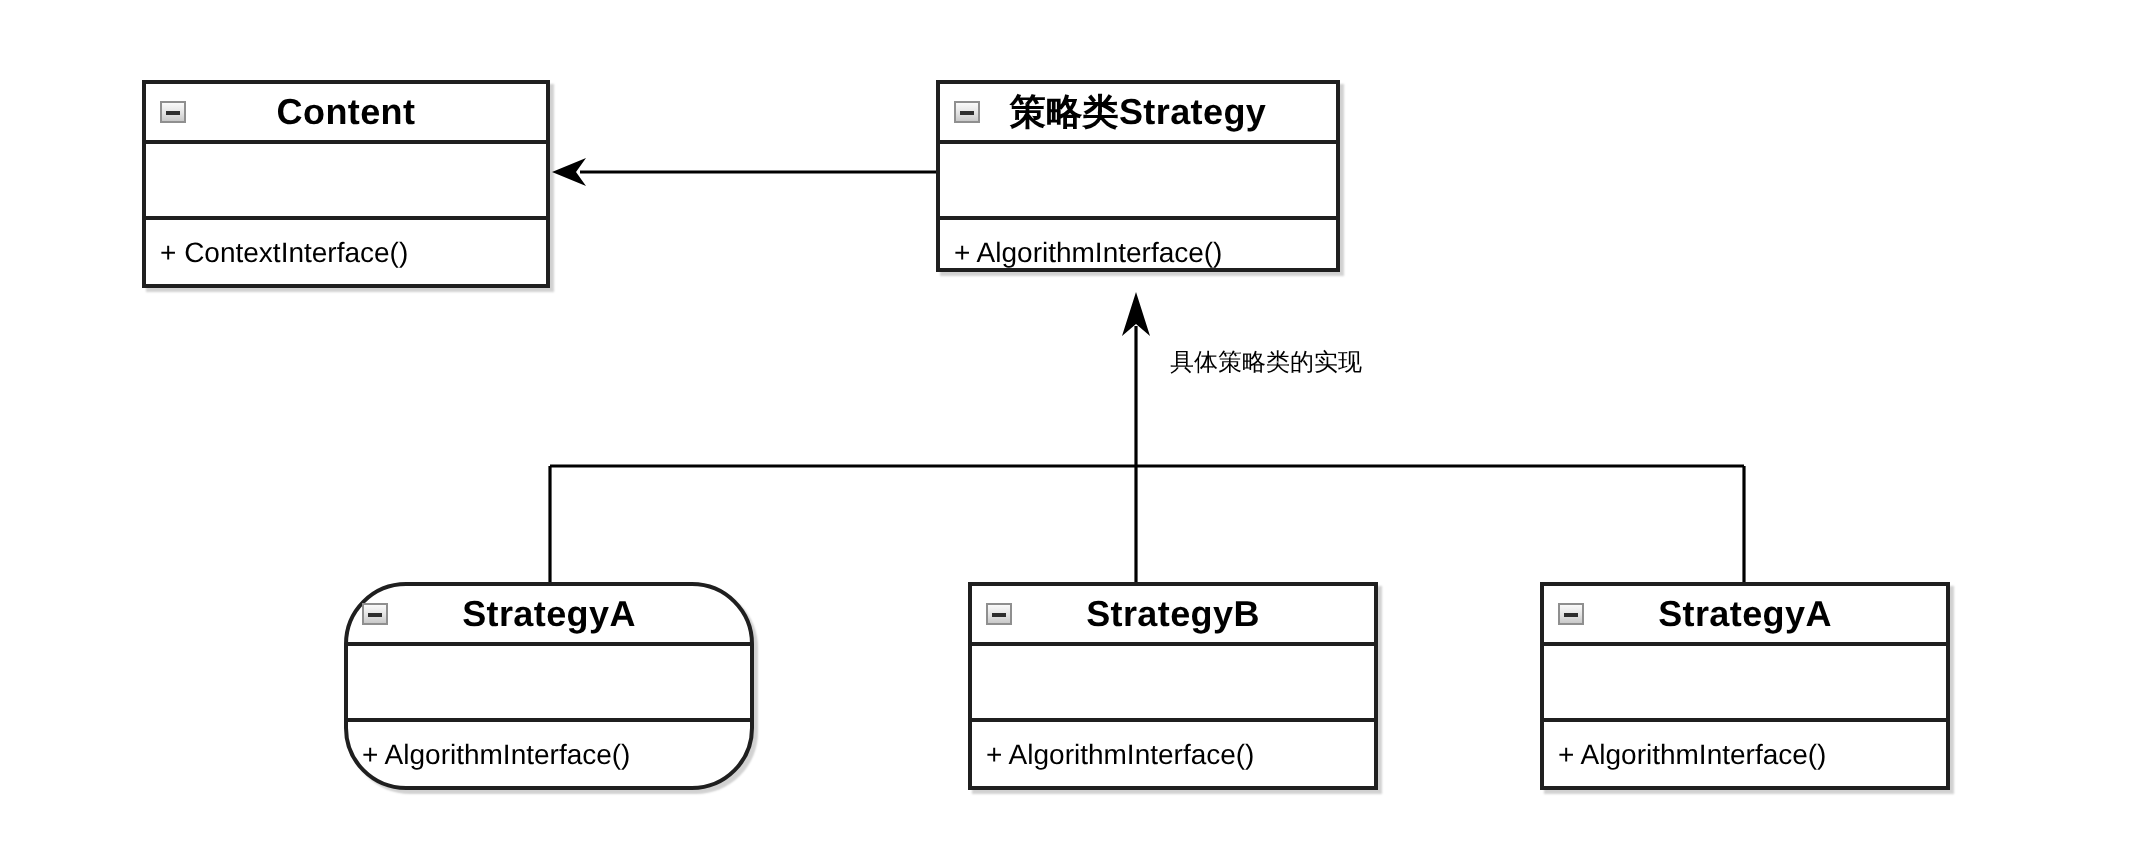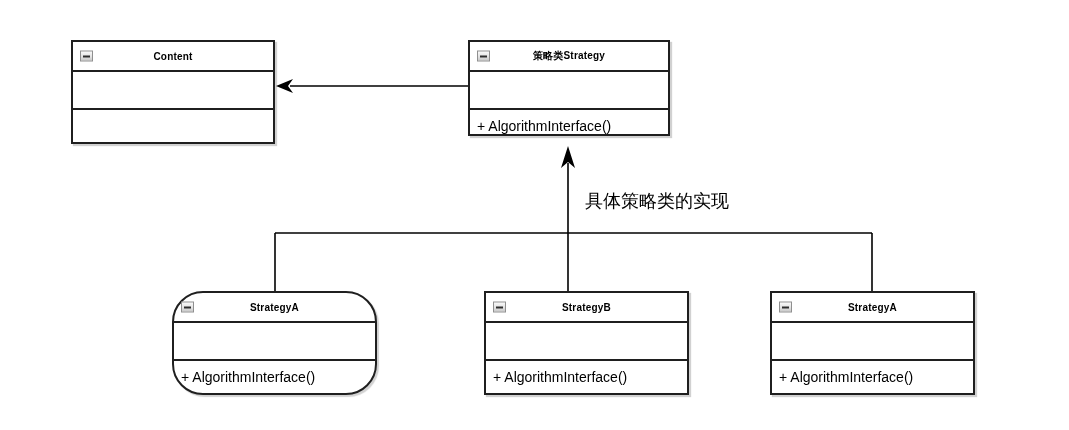--- a/index.html
+++ b/index.html
@@ -34,21 +34,21 @@
     box-shadow: 2px 2px 1px rgba(0,0,0,0.18);
   }
   .title-row {
     position: relative;
     height: 28px;
     border-bottom: 2px solid #1f1f1f;
     display: flex;
     align-items: center;
     justify-content: center;
     font-weight: bold;
-    font-size: 10px;
+    font-size: 18px;
     letter-spacing: 0.2px;
   }
   .collapse-btn {
     position: absolute;
     left: 7px;
     top: 50%;
     transform: translateY(-50%);
     width: 13px;
     height: 11px;
     box-sizing: border-box;
@@ -78,22 +78,22 @@
   }
   
   .pos-content  { left: 71px;  top: 40px;  width: 204px; height: 104px; }
   .pos-strategy { left: 468px; top: 40px;  width: 202px; height: 96px; }
   .pos-a        { left: 172px; top: 291px; width: 205px; height: 104px; border-radius: 31px; }
   .pos-b        { left: 467px; top: 291px; width: 205px; height: 104px; margin-left: 17px; }
   .pos-c        { left: 770px; top: 291px; width: 205px; height: 104px; }
   .edge-label {
     position: absolute;
     left: 585px;
-    top: 189px;
-    font-size: 18px;
+    top: 173px;
+    font-size: 12px;
     white-space: nowrap;
   }
 </style>
 </head>
 <body>
 
 <div class="canvas">
 
   <svg class="connector-layer" viewBox="0 0 1069 430" xmlns="http://www.w3.org/2000/svg">
 
@@ -111,20 +111,21 @@
   <div class="edge-label">具体策略类的实现</div>
 
   <div class="class-box pos-content">
     <div class="title-row">
       <span class="collapse-btn">
           <span class="bar"></span>
         </span>
       <span>Content</span>
     </div>
     <div class="attr-row"></div>
+    <div class="method-row">+ ContextInterface()</div>
   </div>
 
   <div class="class-box pos-strategy">
     <div class="title-row">
       <span class="collapse-btn">
           <span class="bar"></span>
         </span>
       <span>策略类Strategy</span>
     </div>
     <div class="attr-row"></div>

